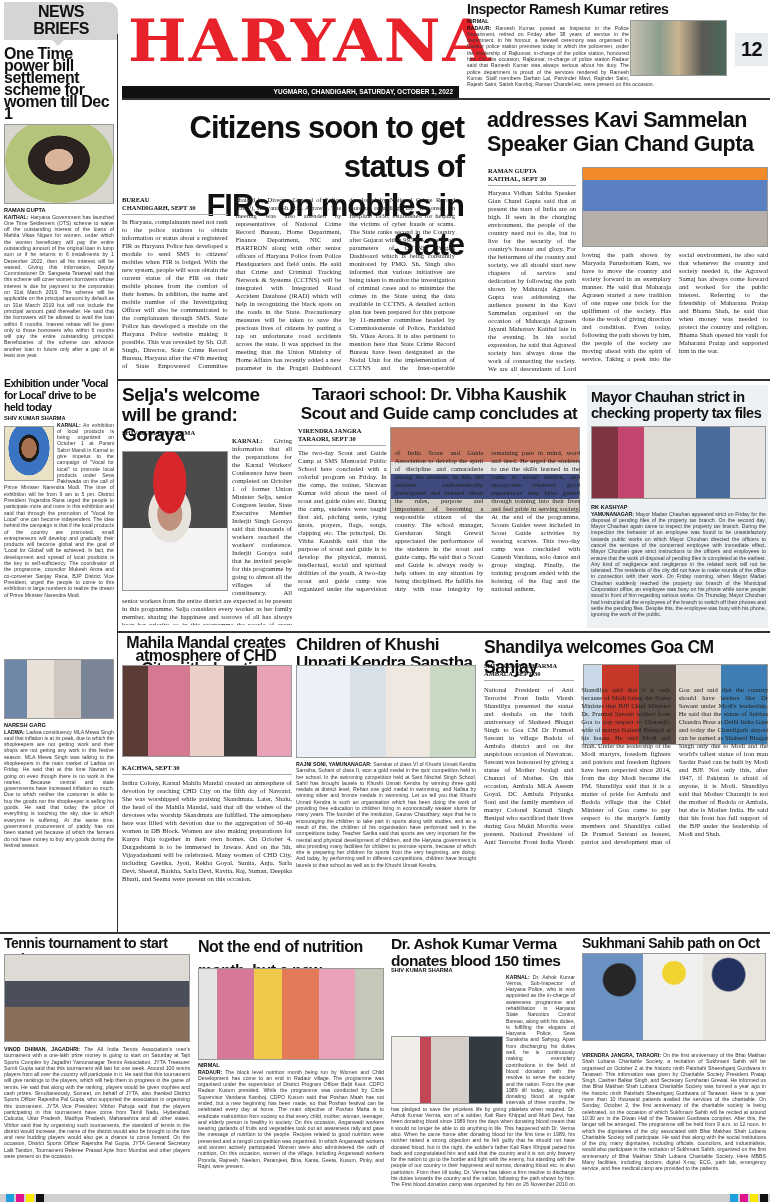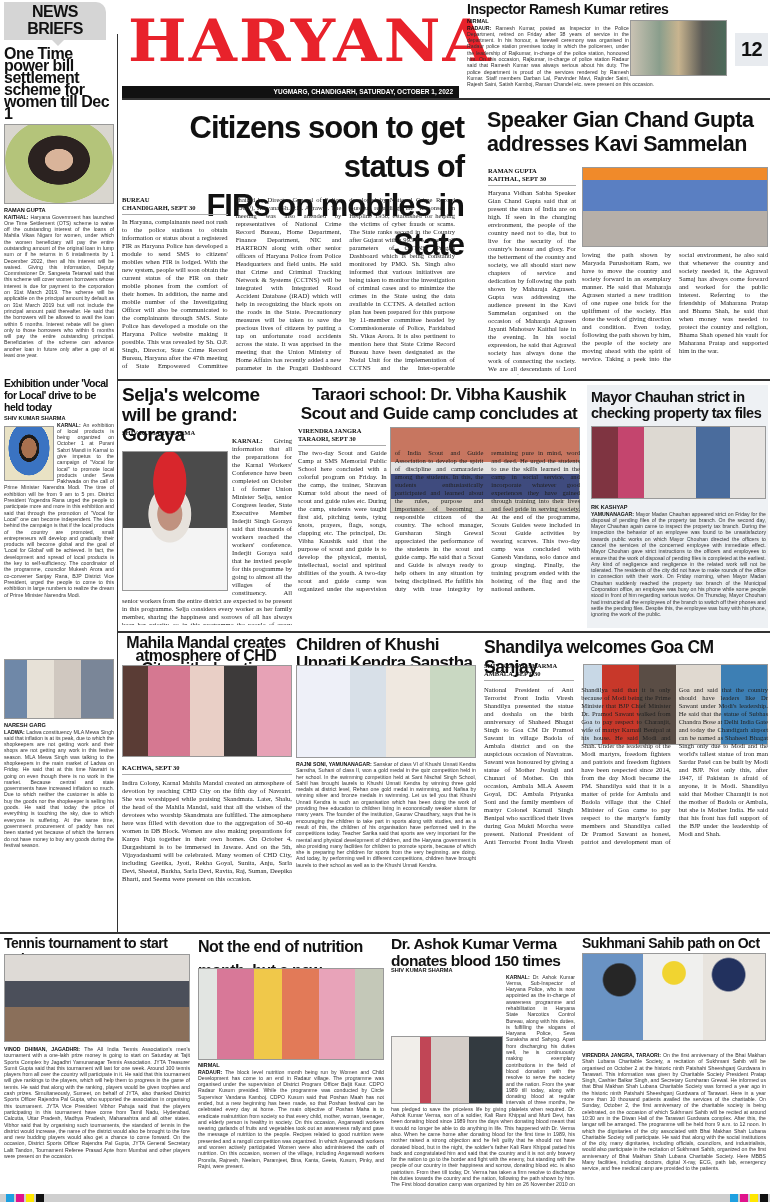--- a/index.html
+++ b/index.html
@@ -11,21 +11,21 @@
 .by{font-family:"Liberation Sans",sans-serif;font-weight:bold;font-size:5.6px;color:#111;line-height:6.5px}
 .sby{font-family:"Liberation Serif",serif;font-weight:bold;font-size:6.5px;color:#111;line-height:8px}
 .photo{position:absolute;border:1px solid #999;overflow:hidden}
 .rule{position:absolute;background:#333}
 .cols3{column-count:3;column-gap:8px}
 .cols2{column-count:2;column-gap:8px}
 </style>
 </head>
 <body>
 
-<div class="abs" style="left:4px;top:2px;width:102px;height:38px;background:#d5d5d5;border-radius:0 10px 0 0;text-align:center">
+<div class="abs" style="left:4px;top:2px;width:114px;height:38px;background:#d5d5d5;border-radius:0 10px 0 0;text-align:center">
   <div class="cond" style="font-size:16px;line-height:16px;padding-top:2px">NEWS</div>
   <div class="cond" style="font-size:16px;line-height:17px">BRIEFS</div>
 </div>
 <div class="abs" style="left:52px;top:40px;width:0;height:0;border-left:6px solid transparent;border-right:6px solid transparent;border-top:6px solid #d5d5d5"></div>
 <div class="rule" style="left:117px;top:34px;width:1px;height:900px"></div>
 
 <div class="abs" style="left:128px;top:10px;width:330px;font-family:'DejaVu Serif',serif;font-weight:bold;font-size:58px;line-height:62px;color:#e8222b;letter-spacing:2px;text-align:center;transform:scaleX(1.07);transform-origin:left">HARYANA</div>
 <div class="abs" style="left:122px;top:86px;width:337px;height:12px;background:#111;color:#fff;font-family:'Liberation Sans',sans-serif;font-size:6.5px;font-weight:bold;line-height:12px;text-align:right;padding-right:6px">
   <span>YUGMARG, CHANDIGARH, SATURDAY, OCTOBER 1, 2022</span>
 </div>
@@ -80,22 +80,22 @@
 </div>
 <div class="abs" style="left:122px;top:196px;width:333px">
   <div class="cols3 serif" style="height:178px;overflow:hidden">
     <div class="sby">BUREAU</div>
     <div class="sby" style="border-bottom:1px solid #aaa;padding-bottom:2px;margin-bottom:3px">CHANDIGARH, SEPT 30</div>
     <span>In Haryana, complainants need not rush to the police stations to obtain information or status about a registered FIR as Haryana Police has developed a module to send SMS to citizens' mobiles when FIR is lodged. With the new system, people will soon obtain the current status of the FIR on their mobile phones from the comfort of their homes. In addition, the name and mobile number of the Investigating Officer will also be communicated to the complainants through SMS. State Police has developed a module on the Haryana Police website making it possible. This was revealed by Sh. O.P. Singh, Director, State Crime Record Bureau, Haryana after the 47th meeting of State Empowered Committee chaired by Director General of Police (DGP), Haryana Sh. P.K. Agrawal. The meeting was also attended by representatives of National Crime Record Bureau, Home Department, Finance Department, NIC and HARTRON along with other senior officers of Haryana Police from Police Headquarters and field units. He said that Crime and Criminal Tracking Network &amp; Systems (CCTNS) will be integrated with Integrated Road Accident Database (iRAD) which will help in recognizing the black spots on the roads in the State. Precautionary measures will be taken to save the precious lives of citizens by putting a tap on unfortunate road accidents across the state. It was apprised in the meeting that the Union Ministry of Home Affairs has recently added a new parameter in the Pragati Dashboard developed by National Crime Record Bureau regarding the response on Helpline 1930, established for helping the victims of cyber frauds or scams. The State ranks second in the Country after Gujarat with a 99.98% score in all parameters of CCTNS Pragati Dashboard which is being constantly monitored by PMO. Sh. Singh also informed that various initiatives are being taken to monitor the investigation of criminal cases and to minimize the crimes in the State using the data available in CCTNS. A detailed action plan has been prepared for this purpose by 11-member committee headed by Commissionerate of Police, Faridabad Sh. Vikas Arora. It is also pertinent to mention here that State Crime Record Bureau have been designated as the Nodal Unit for the implementation of CCTNS and the Inter-operable Criminal Justice System (ICJS) in the State just two months ago.</span>
   </div>
 </div>
 
 <div class="abs cond" style="left:487px;top:108px;width:283px;font-size:21.5px;line-height:24px">
+  <div>addresses Kavi Sammelan</div>
   <div>Speaker Gian Chand Gupta</div>
-  <div>addresses Kavi Sammelan</div>
 </div>
 <div class="abs" style="left:488px;top:167px;width:280px">
   <div class="sby">RAMAN GUPTA</div>
   <div class="sby" style="width:88px;border-bottom:1px solid #aaa;padding-bottom:2px">KAITHAL, SEPT 30</div>
   <div class="serif" style="position:absolute;top:22px;width:88px;height:186px;overflow:hidden">Haryana Vidhan Sabha Speaker Gian Chand Gupta said that at present the stars of India are on high. If seen in the changing environment, the people of the country need not to die, but to live for the security of the country's honour and glory. For the betterment of the country and society, we all should start new chapters of service and dedication by following the path shown by Maharaja Agrasen. Gupta was addressing the audience present in the Kavi Sammelan organised on the occasion of Maharaja Agrasen Jayanti Mahotsav Kaithal late in the evening. In his social expression, he said that Agrawal society has always done the work of connecting the society. We are all descendants of Lord Rama and fol-</div>
   <div class="photo" style="left:94px;top:0;width:186px;height:80px;background:linear-gradient(180deg,#f08a2a 0 15%,#5a7fc2 15% 55%,#b6afa8 55%)"></div>
   <div class="cols2 serif" style="position:absolute;left:94px;top:84px;width:186px;height:125px;overflow:hidden">lowing the path shown by Maryada Purushottam Ram, we have to move the country and society forward in an exemplary manner. He said that Maharaja Agrasen started a new tradition of one rupee one brick for the upliftment of the society. Has done the work of giving direction and condition. Even today, following the path shown by him, the people of the society are moving ahead with the spirit of service. Taking a peek into the social environment, he also said that whenever the country and society needed it, the Agrawal Samaj has always come forward and worked for the public interest. Referring to the friendship of Maharana Pratap and Bhama Shah, he said that when money was needed to protect the country and religion, Bhama Shah opened his vault for Maharana Pratap and supported him in the war.</div>
 </div>
 
 <div class="rule" style="left:118px;top:379px;width:652px;height:1.5px"></div>

